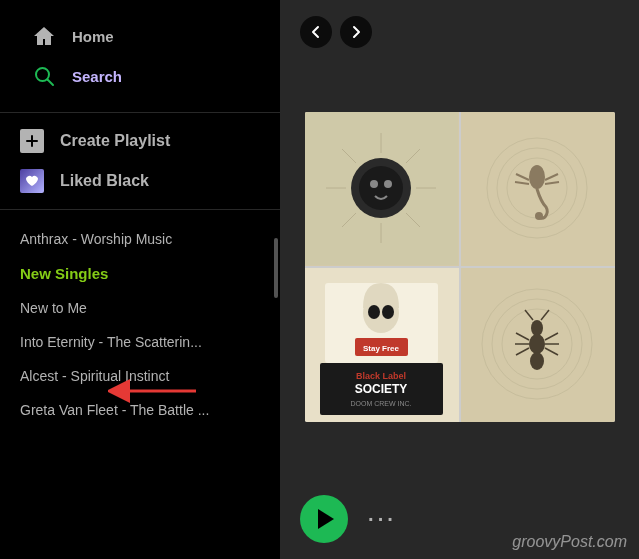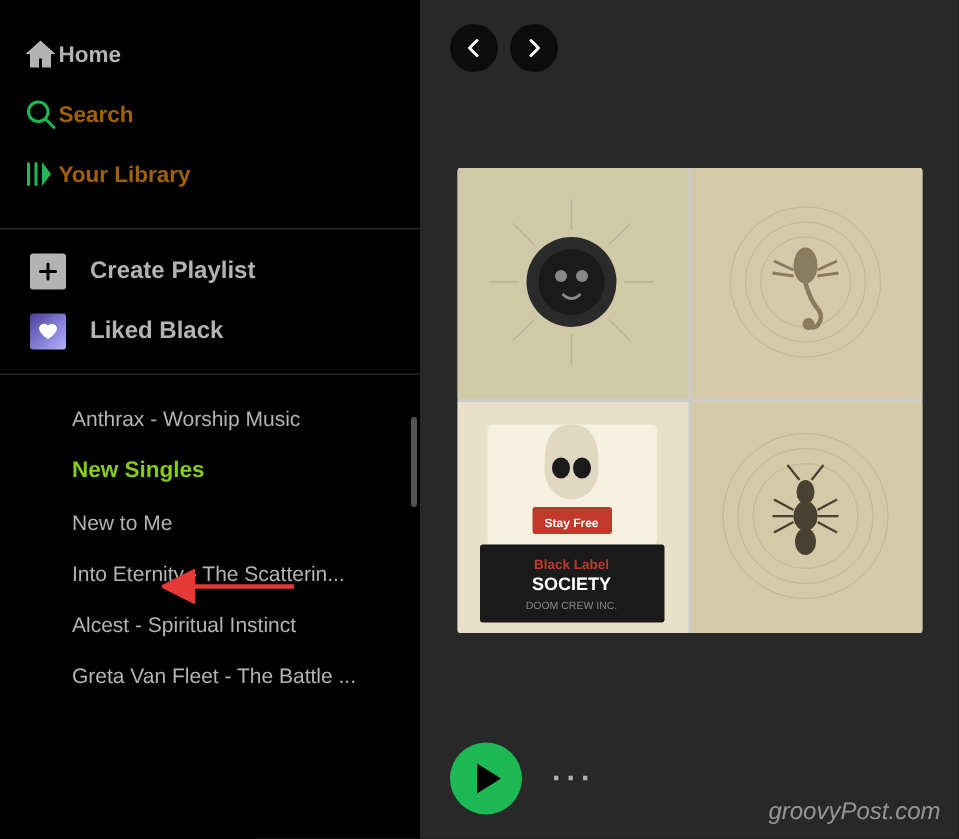--- a/index.html
+++ b/index.html
@@ -24,38 +24,38 @@
       overflow: hidden;
     }
 
     .nav-section {
       padding: 16px 0 8px 0;
     }
 
     .nav-item {
       display: flex;
       align-items: center;
-      padding: 8px 15px;
-      cursor: pointer;
-      gap: 0;
+      padding: 8px 32px;
+      cursor: pointer;
+      gap: 16px;
     }
 
     .nav-icon {
       width: 24px;
       height: 24px;
       display: flex;
       align-items: center;
       justify-content: center;
       flex-shrink: 0;
     }
 
     .nav-label {
       font-size: 15px;
       font-weight: 700;
-      color: #a16207;
+      color: #c4b5fd;
     }
 
     .nav-label.inactive {
       color: #B3B3B3;
     }
 
     .divider {
       height: 1px;
       background: #282828;
       margin: 8px 0;
@@ -249,21 +249,20 @@
       width: 4px;
       height: 60px;
       background: #535353;
       border-radius: 2px;
     }
 
     .playlist-wrapper {
       position: relative;
       flex: 1;
       overflow: hidden;
-      padding-left: 28px;
     }
   </style>
 </head>
 <body>
 
 <div class="sidebar">
 
   <div class="nav-section">
     <div class="nav-item">
       <div class="nav-icon">
@@ -274,30 +273,20 @@
       <span class="nav-label inactive">Home</span>
     </div>
     <div class="nav-item">
       <div class="nav-icon">
         <svg width="24" height="24" viewBox="0 0 24 24" fill="#1DB954">
           <circle cx="10.5" cy="10.5" r="6.5" fill="none" stroke="#1DB954" stroke-width="2"></circle>
           <line x1="15.5" y1="15.5" x2="21" y2="21" stroke="#1DB954" stroke-width="2" stroke-linecap="round"></line>
         </svg>
       </div>
       <span class="nav-label">Search</span>
-    </div>
-    <div class="nav-item">
-      <div class="nav-icon">
-        <svg width="24" height="24" viewBox="0 0 24 24" fill="#1DB954">
-          <rect x="3" y="4" width="2" height="16" rx="1"></rect>
-          <rect x="8" y="4" width="2" height="16" rx="1"></rect>
-          <path d="M13 4l6 8-6 8V4z"></path>
-        </svg>
-      </div>
-      <span class="nav-label">Your Library</span>
     </div>
   </div>
 
   <div class="divider"></div>
 
   <div class="special-item">
     <div class="special-icon-create">
       <svg width="16" height="16" viewBox="0 0 16 16" fill="#000">
         <line x1="8" y1="3" x2="8" y2="13" stroke="#000" stroke-width="2" stroke-linecap="round"></line>
         <line x1="3" y1="8" x2="13" y2="8" stroke="#000" stroke-width="2" stroke-linecap="round"></line>

